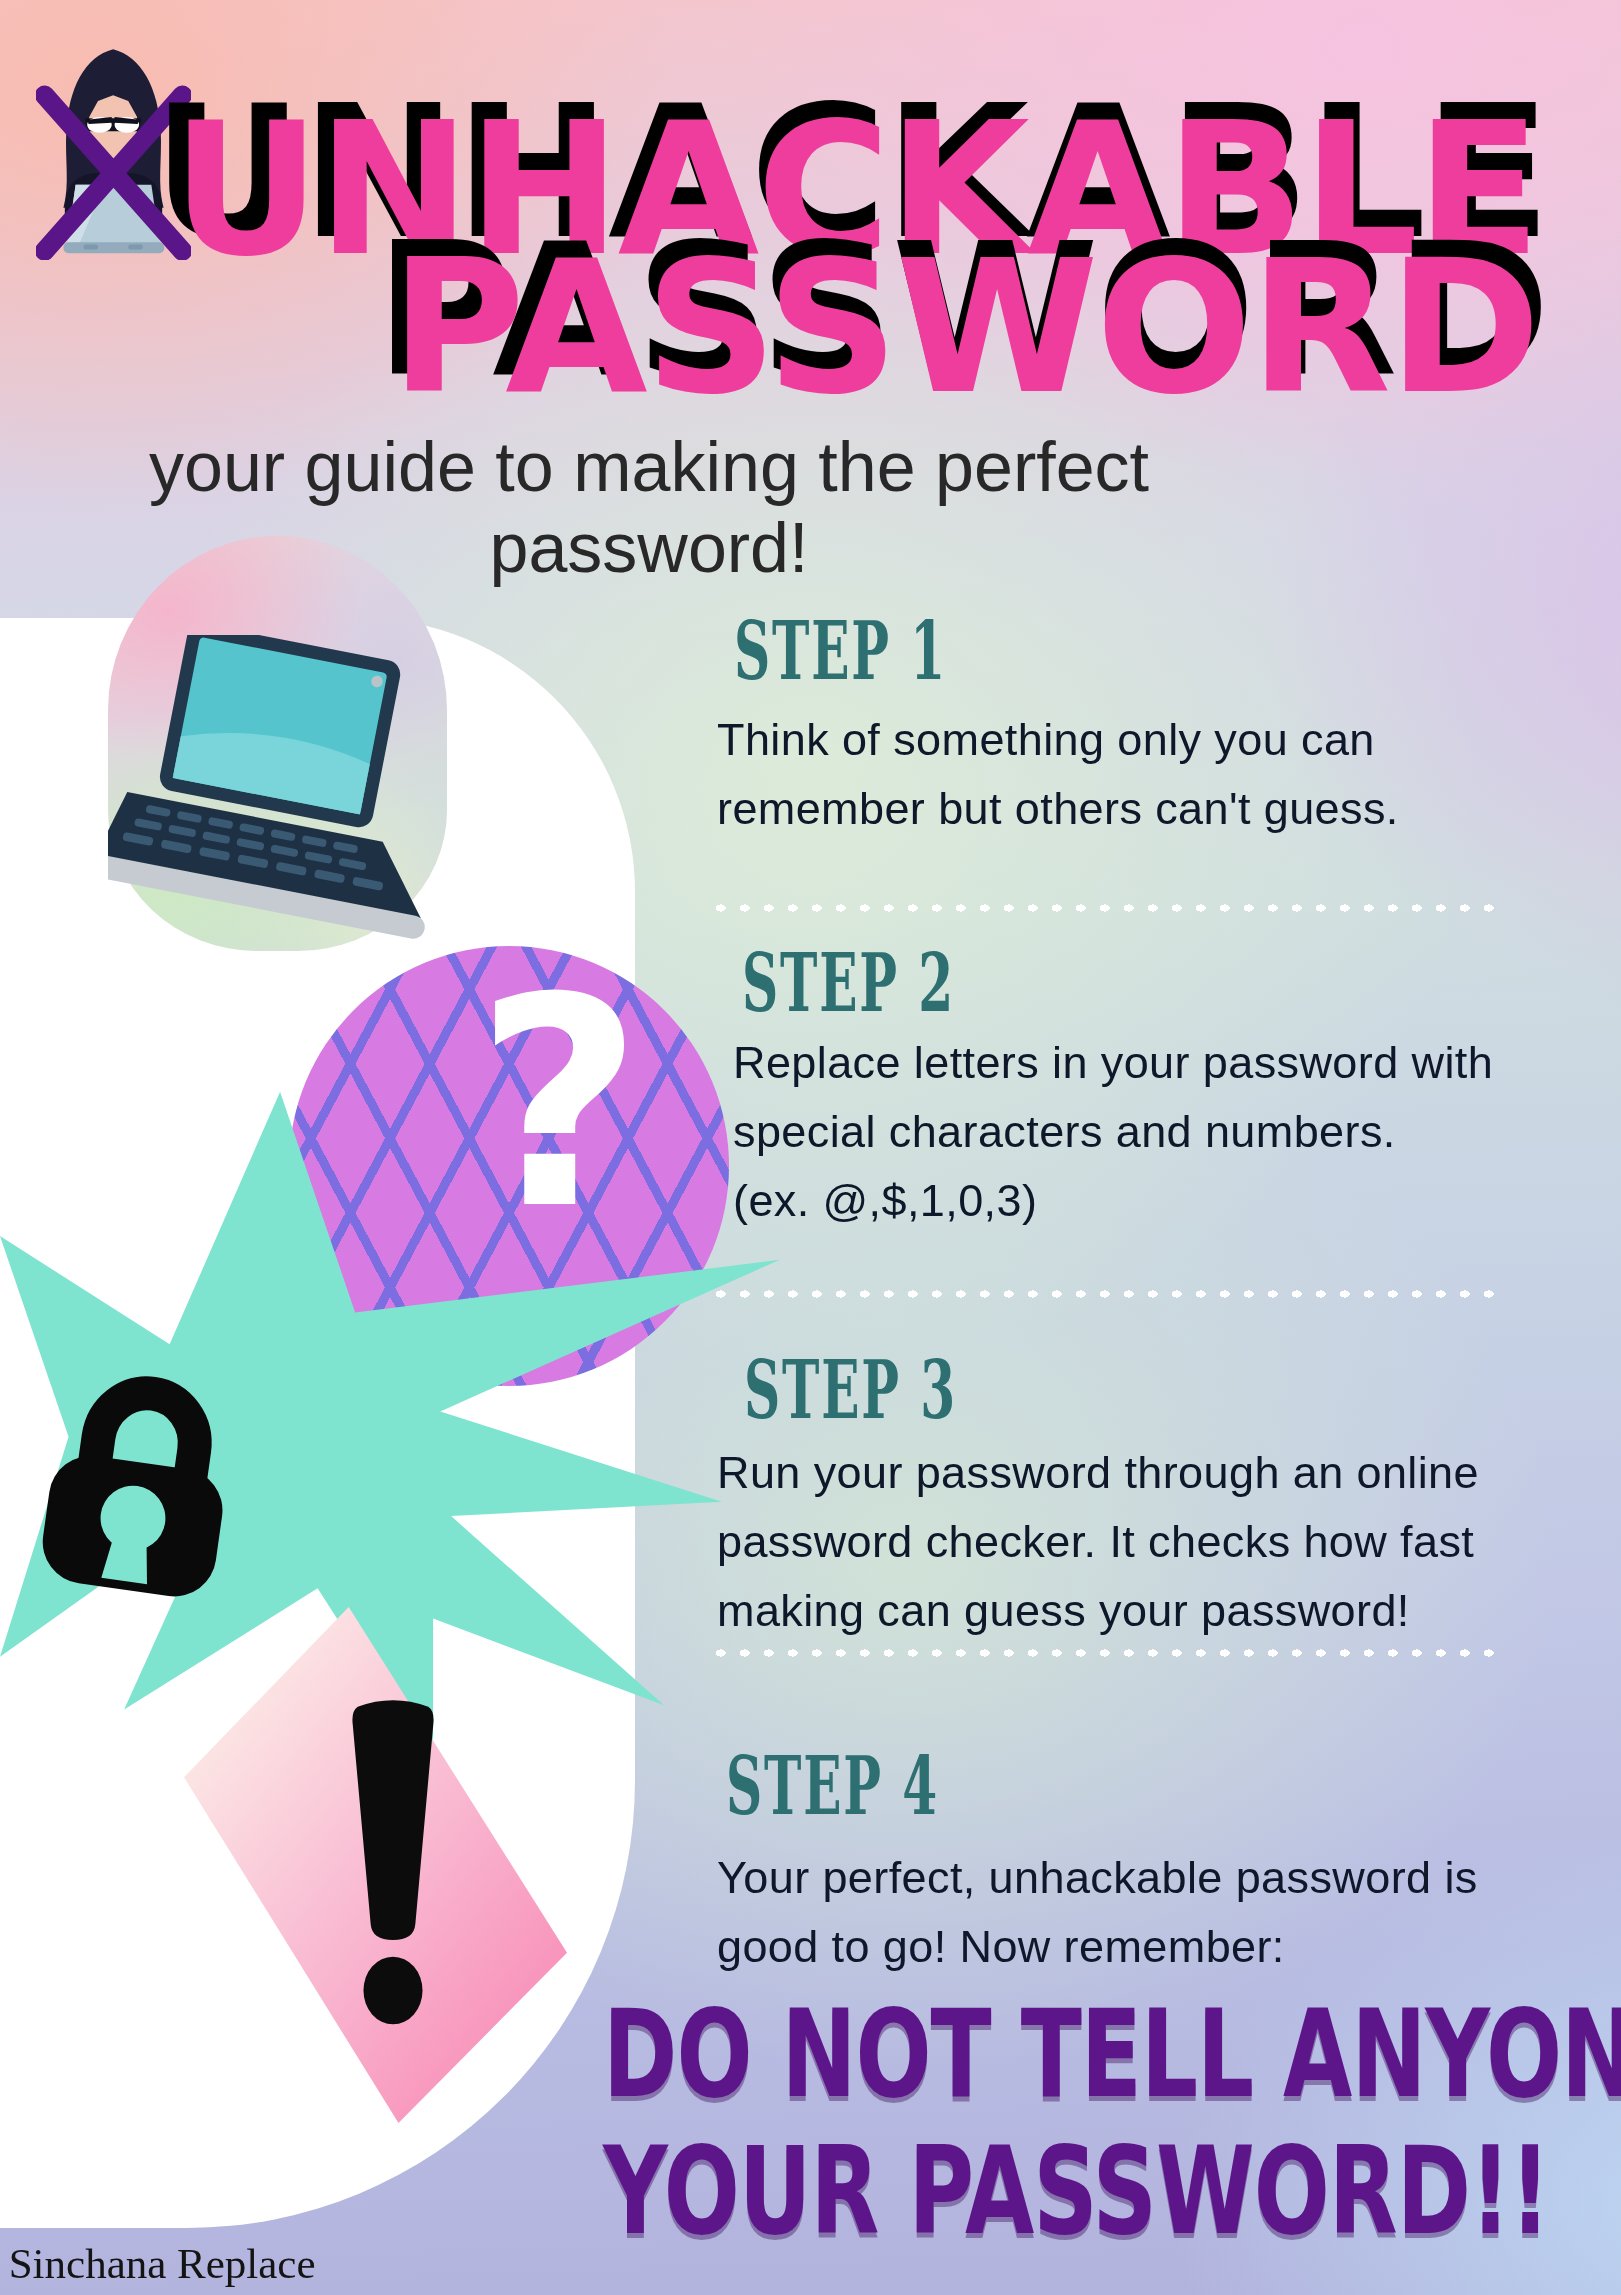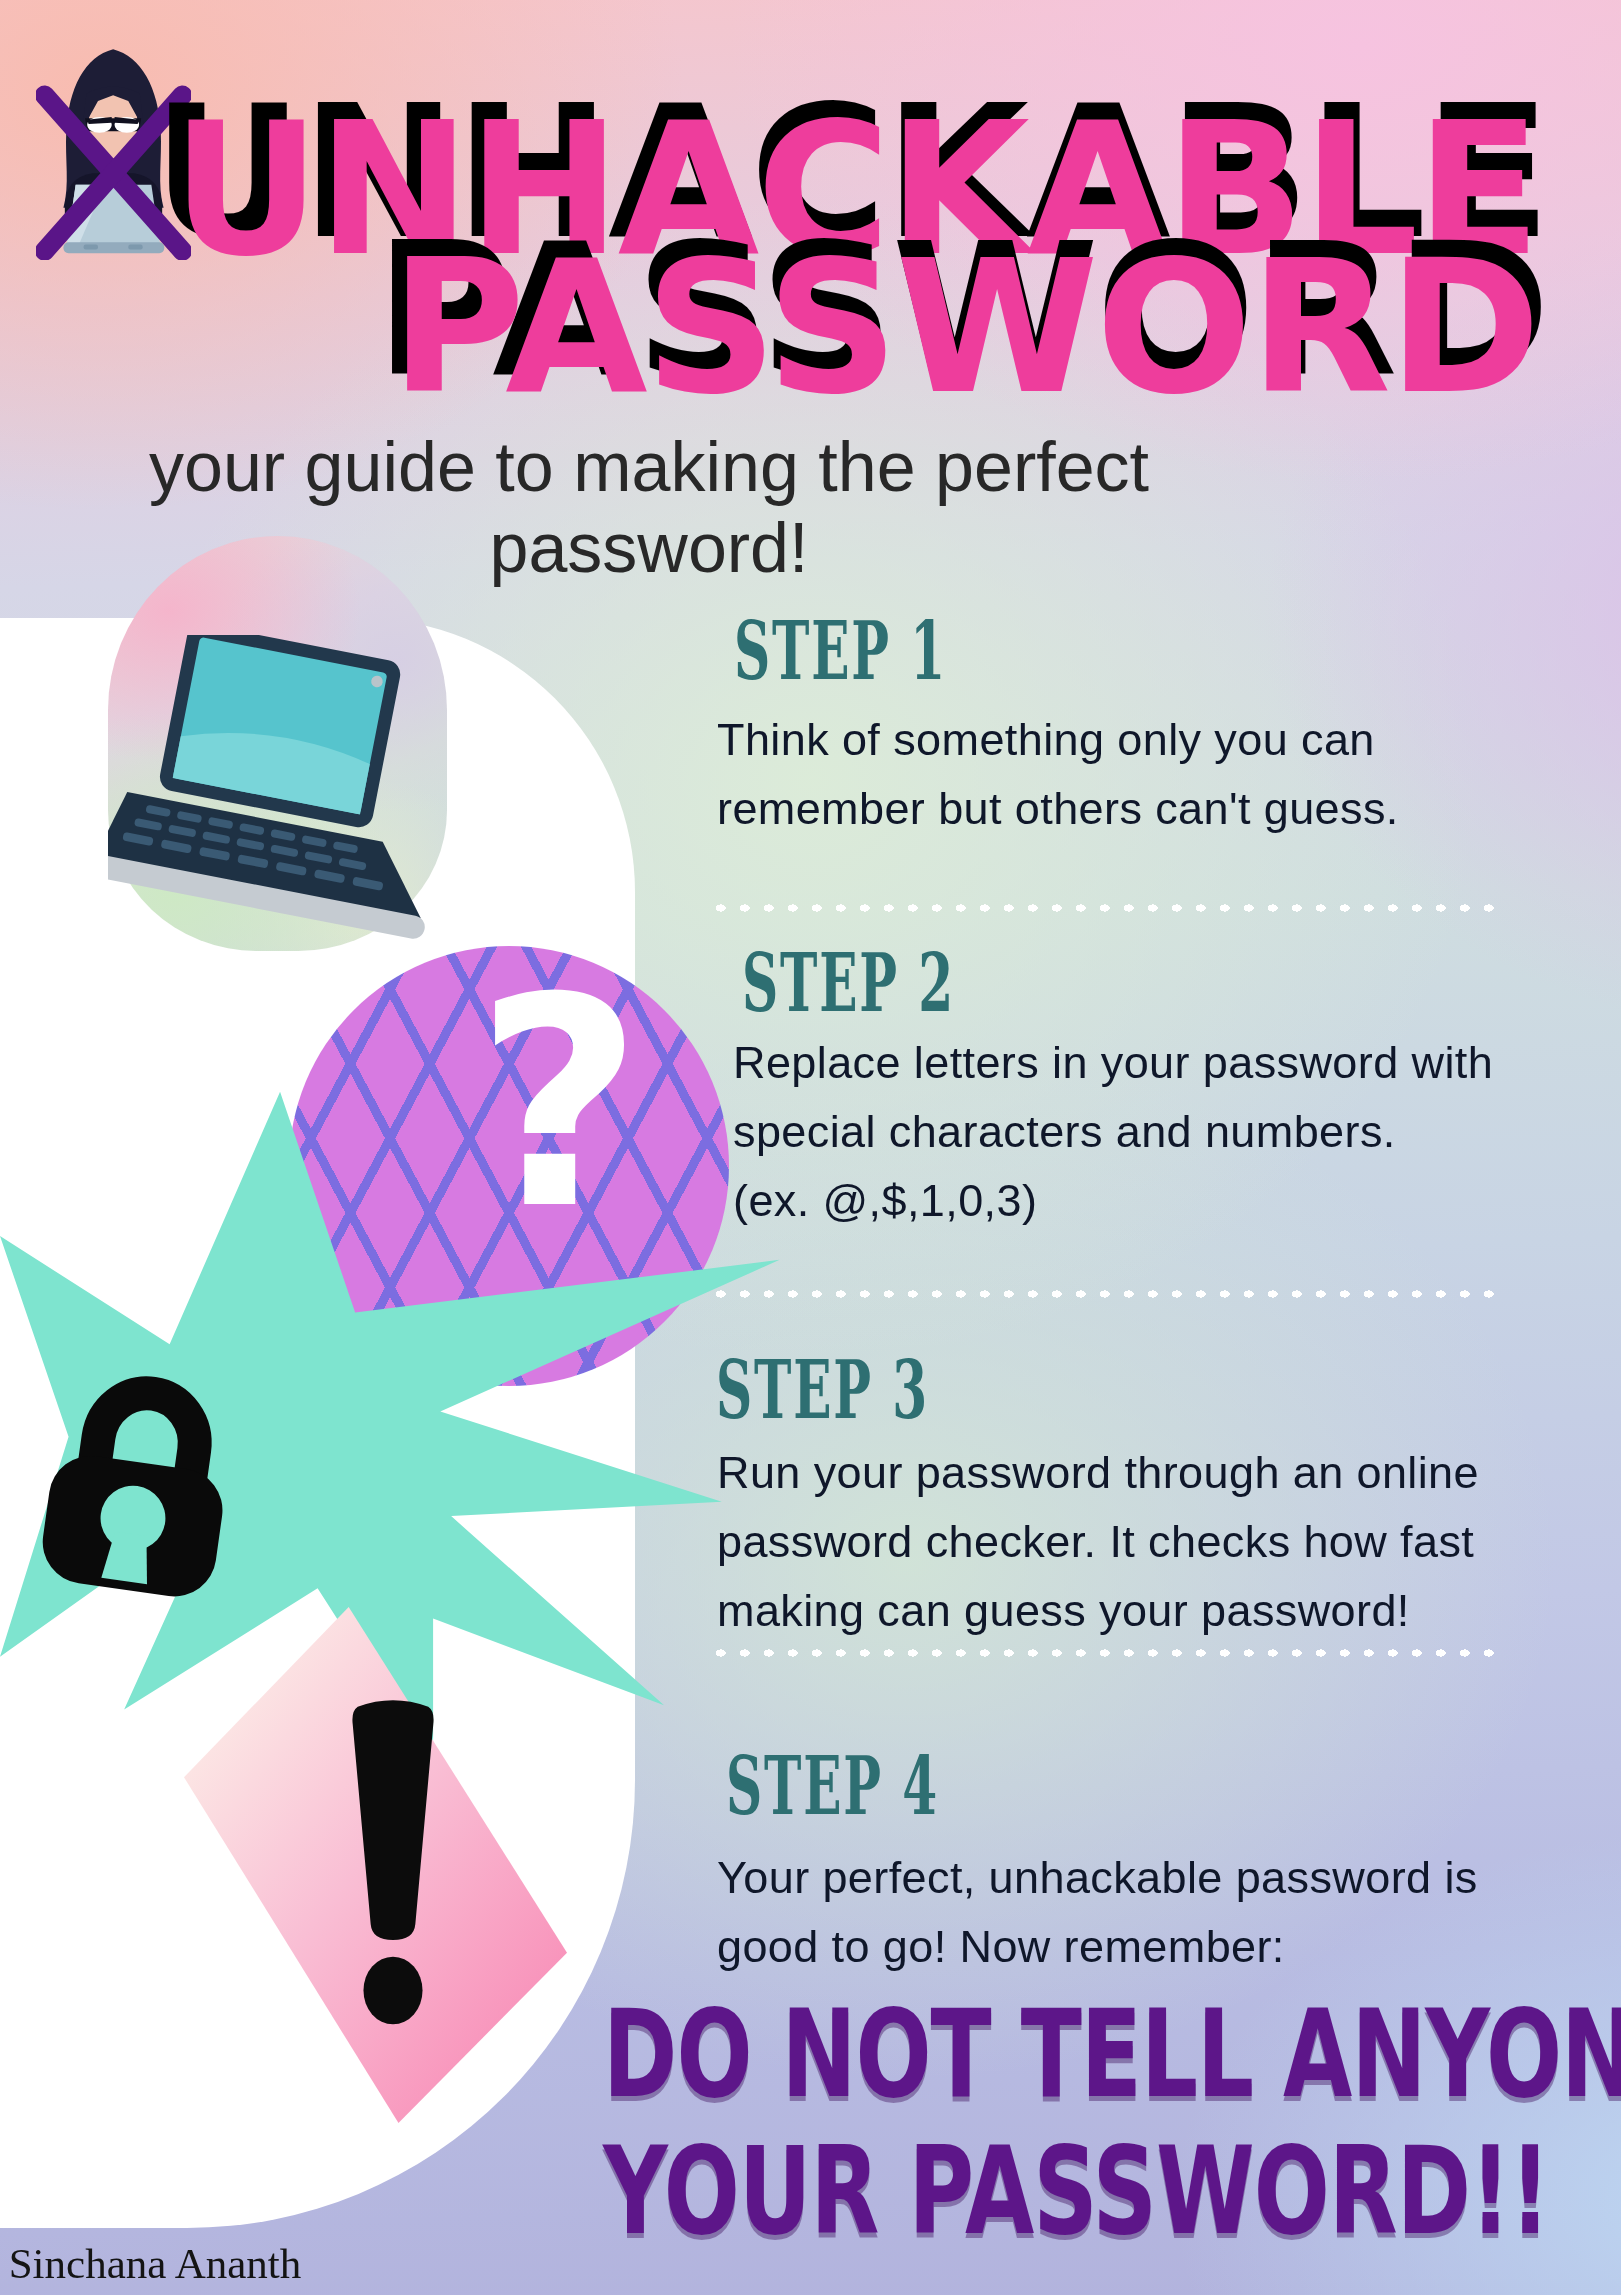--- a/index.html
+++ b/index.html
@@ -188,37 +188,37 @@
   <div class="abs" style="left:742px;top:942px;">
     <div class="step-h">STEP 2</div>
   </div>
   <div class="abs step-body" style="left:733px;top:1028px;">
     <div class="bl">Replace letters in your password with</div>
     <div class="bl">special characters and numbers.</div>
     <div class="bl">(ex. @,$,1,0,3)</div>
   </div>
   <div class="abs dots" style="left:715px;top:1289px;"></div>
 
-  <div class="abs" style="left:716px;top:1349px;">
+  <div class="abs" style="left:744px;top:1349px;">
     <div class="step-h">STEP 3</div>
   </div>
   <div class="abs step-body" style="left:717px;top:1438px;">
     <div class="bl">Run your password through an online</div>
     <div class="bl">password checker. It checks how fast</div>
     <div class="bl">making can guess your password!</div>
   </div>
   <div class="abs dots" style="left:715px;top:1648px;"></div>
 
   <div class="abs" style="left:726px;top:1745px;">
     <div class="step-h">STEP 4</div>
   </div>
   <div class="abs step-body" style="left:717px;top:1843px;">
     <div class="bl">Your perfect, unhackable password is</div>
     <div class="bl">good to go! Now remember:</div>
   </div>
 
   <div class="abs warn warn1">DO NOT TELL ANYONE</div>
   <div class="abs warn warn2">YOUR PASSWORD!!</div>
 
-  <div class="abs credit">Sinchana Ananth</div>
+  <div class="abs credit">Sinchana Replace</div>
 
 </div>
 
 
 </body></html>

